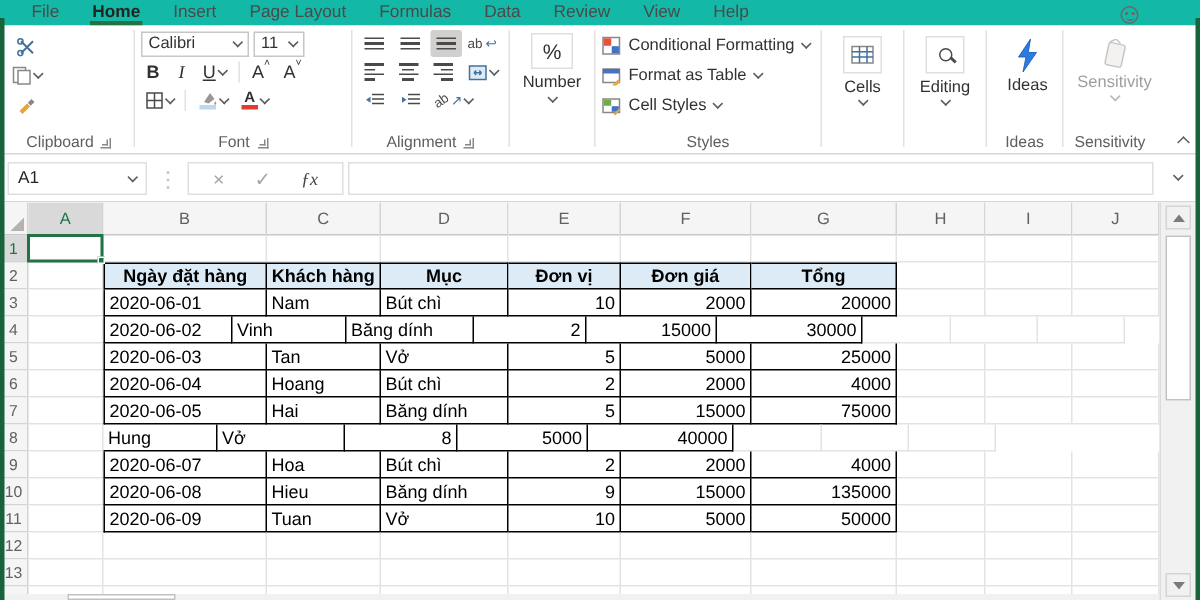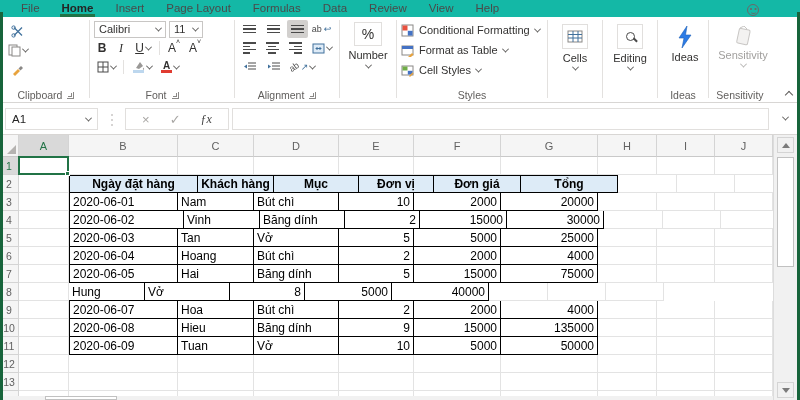--- a/index.html
+++ b/index.html
@@ -512,21 +512,21 @@
         <div class="g-c" style="width: 75px;"></div>
         <div class="g-c" style="width: 87px;"></div>
         <div class="g-c" style="width: 97px;"></div>
         <div class="g-c" style="width: 59px;"></div>
         <div class="g-c" style="width: 58px;"></div>
         <div class="g-c" style="width: 58px;"></div>
       </div>
       <div class="g-row">
         <div class="g-rn">2</div>
         <div class="g-c" style="width: 50px;"></div>
-        <div class="g-c t t-top t-head t-left" style="width: 129px;">Ngày đặt hàng</div>
+        <div class="g-c t t-top t-head t-left" style="width: 109px;">Ngày đặt hàng</div>
         <div class="g-c t t-top t-head" style="width: 76px;">Khách hàng</div>
         <div class="g-c t t-top t-head" style="width: 85px;">Mục</div>
         <div class="g-c t t-top t-head" style="width: 75px;">Đơn vị</div>
         <div class="g-c t t-top t-head" style="width: 87px;">Đơn giá</div>
         <div class="g-c t t-top t-head" style="width: 97px;">Tổng</div>
         <div class="g-c" style="width: 59px;"></div>
         <div class="g-c" style="width: 58px;"></div>
         <div class="g-c" style="width: 58px;"></div>
       </div>
       <div class="g-row">
@@ -538,21 +538,21 @@
         <div class="g-c t numcell" style="width: 75px;">10</div>
         <div class="g-c t numcell" style="width: 87px;">2000</div>
         <div class="g-c t numcell" style="width: 97px;">20000</div>
         <div class="g-c" style="width: 59px;"></div>
         <div class="g-c" style="width: 58px;"></div>
         <div class="g-c" style="width: 58px;"></div>
       </div>
       <div class="g-row">
         <div class="g-rn">4</div>
         <div class="g-c" style="width: 50px;"></div>
-        <div class="g-c t t-left" style="width: 115px;">2020-06-02</div>
+        <div class="g-c t t-left" style="width: 86px;">2020-06-02</div>
         <div class="g-c t" style="width: 76px;">Vinh</div>
         <div class="g-c t" style="width: 85px;">Băng dính</div>
         <div class="g-c t numcell" style="width: 75px;">2</div>
         <div class="g-c t numcell" style="width: 87px;">15000</div>
         <div class="g-c t numcell" style="width: 97px;">30000</div>
         <div class="g-c" style="width: 59px;"></div>
         <div class="g-c" style="width: 58px;"></div>
         <div class="g-c" style="width: 58px;"></div>
       </div>
       <div class="g-row">

